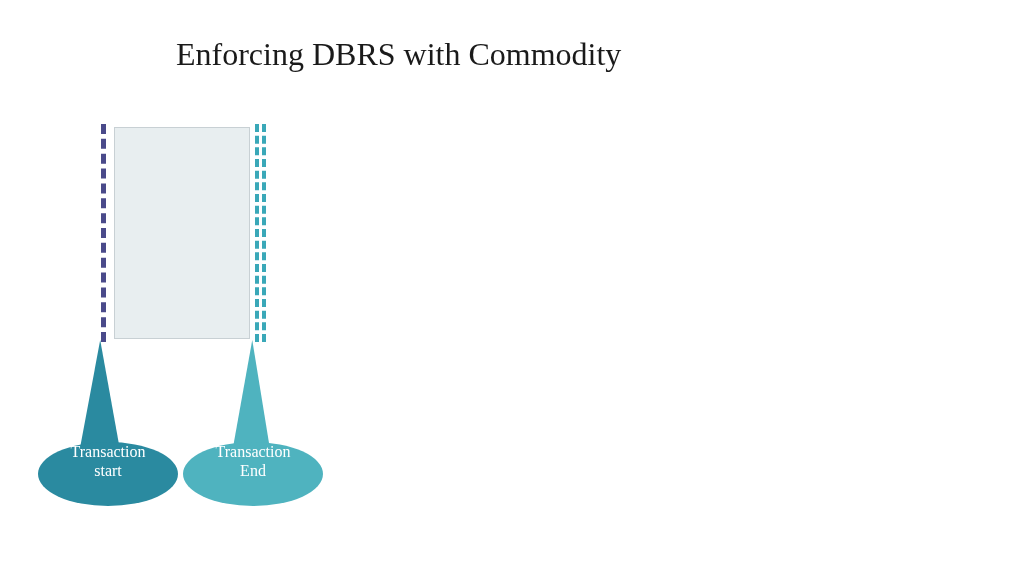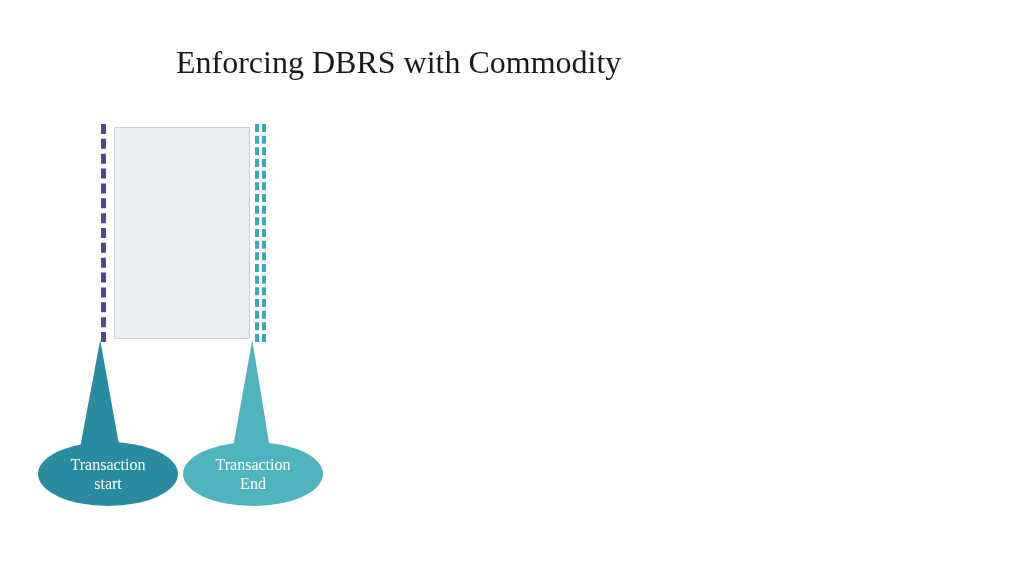--- a/index.html
+++ b/index.html
@@ -6,21 +6,21 @@
   body {
     width: 1024px;
     height: 576px;
     background: #ffffff;
     position: relative;
     font-family: Georgia, 'Times New Roman', serif;
     overflow: hidden;
   }
   .title {
     position: absolute;
-    top: 42px;
+    top: 34px;
     left: 176px;
     font-size: 32px;
     color: #1a1a1a;
     line-height: 1.25;
     font-weight: 400;
   }
   
   .tx-box {
     position: absolute;
     top: 127px;
@@ -79,21 +79,20 @@
     border-bottom: 120px solid #4fb3bf;
     transform: skewX(-5deg);
   }
   
   .ellipse {
     position: absolute;
     width: 140px;
     height: 64px;
     border-radius: 50%;
     display: flex;
-    align-items: center;
     justify-content: center;
     text-align: center;
     color: #ffffff;
     font-size: 16px;
     line-height: 1.2;
     font-family: Georgia, serif;
   }
   .ellipse-start {
     top: 442px;
     left: 38px;

